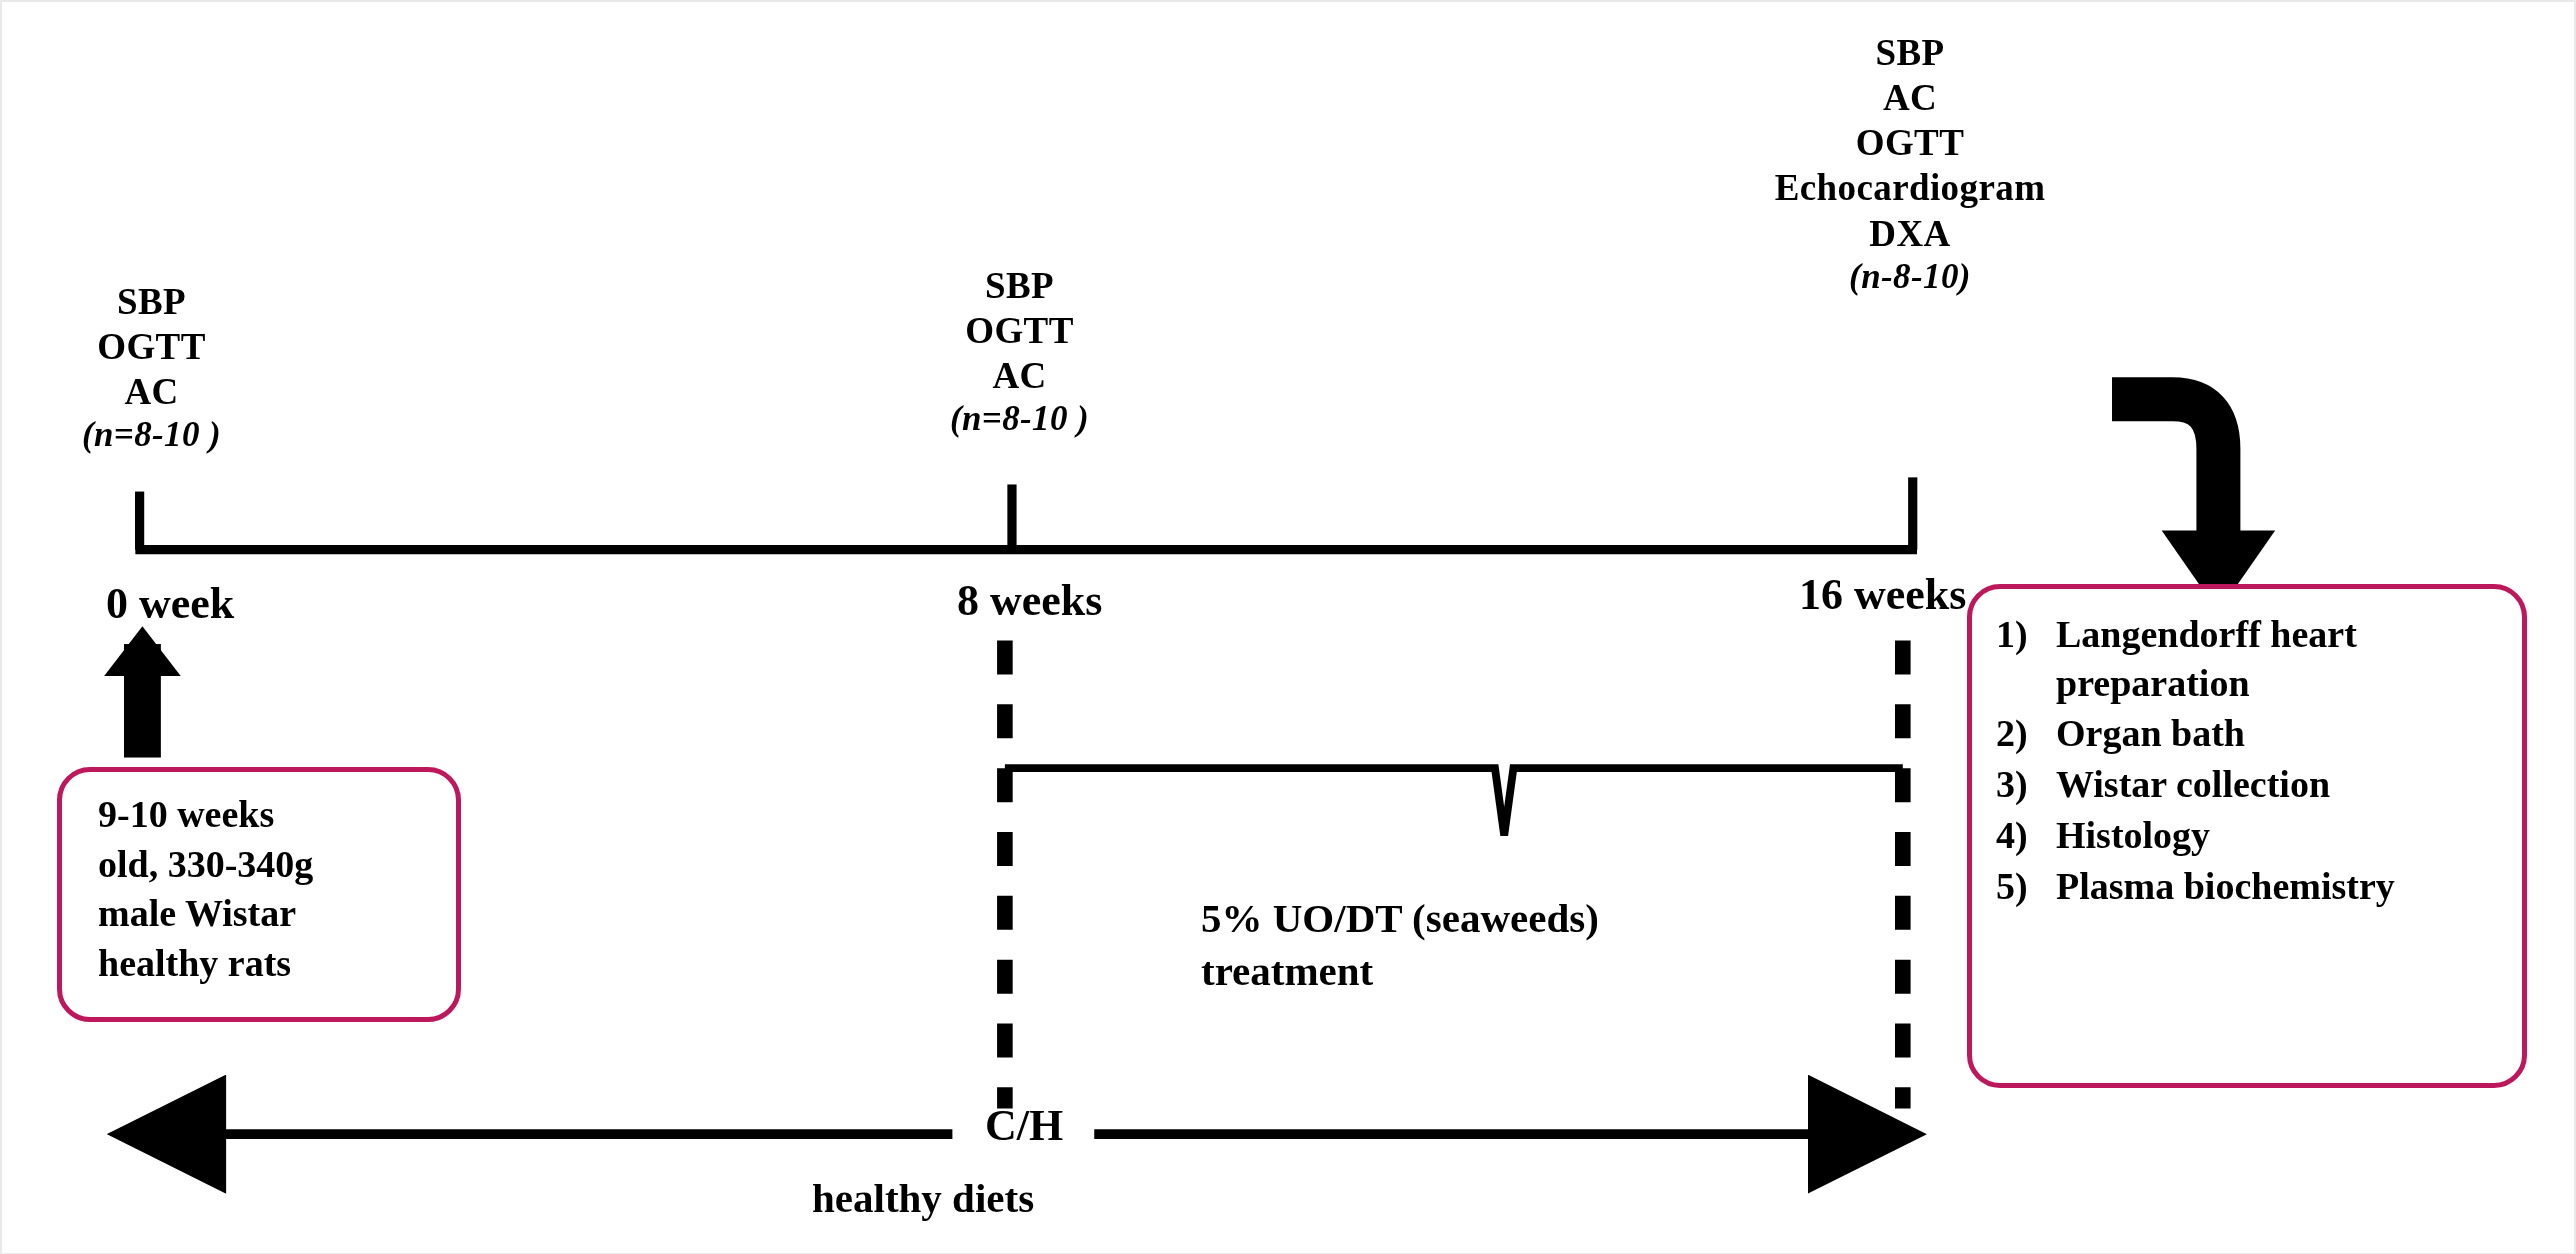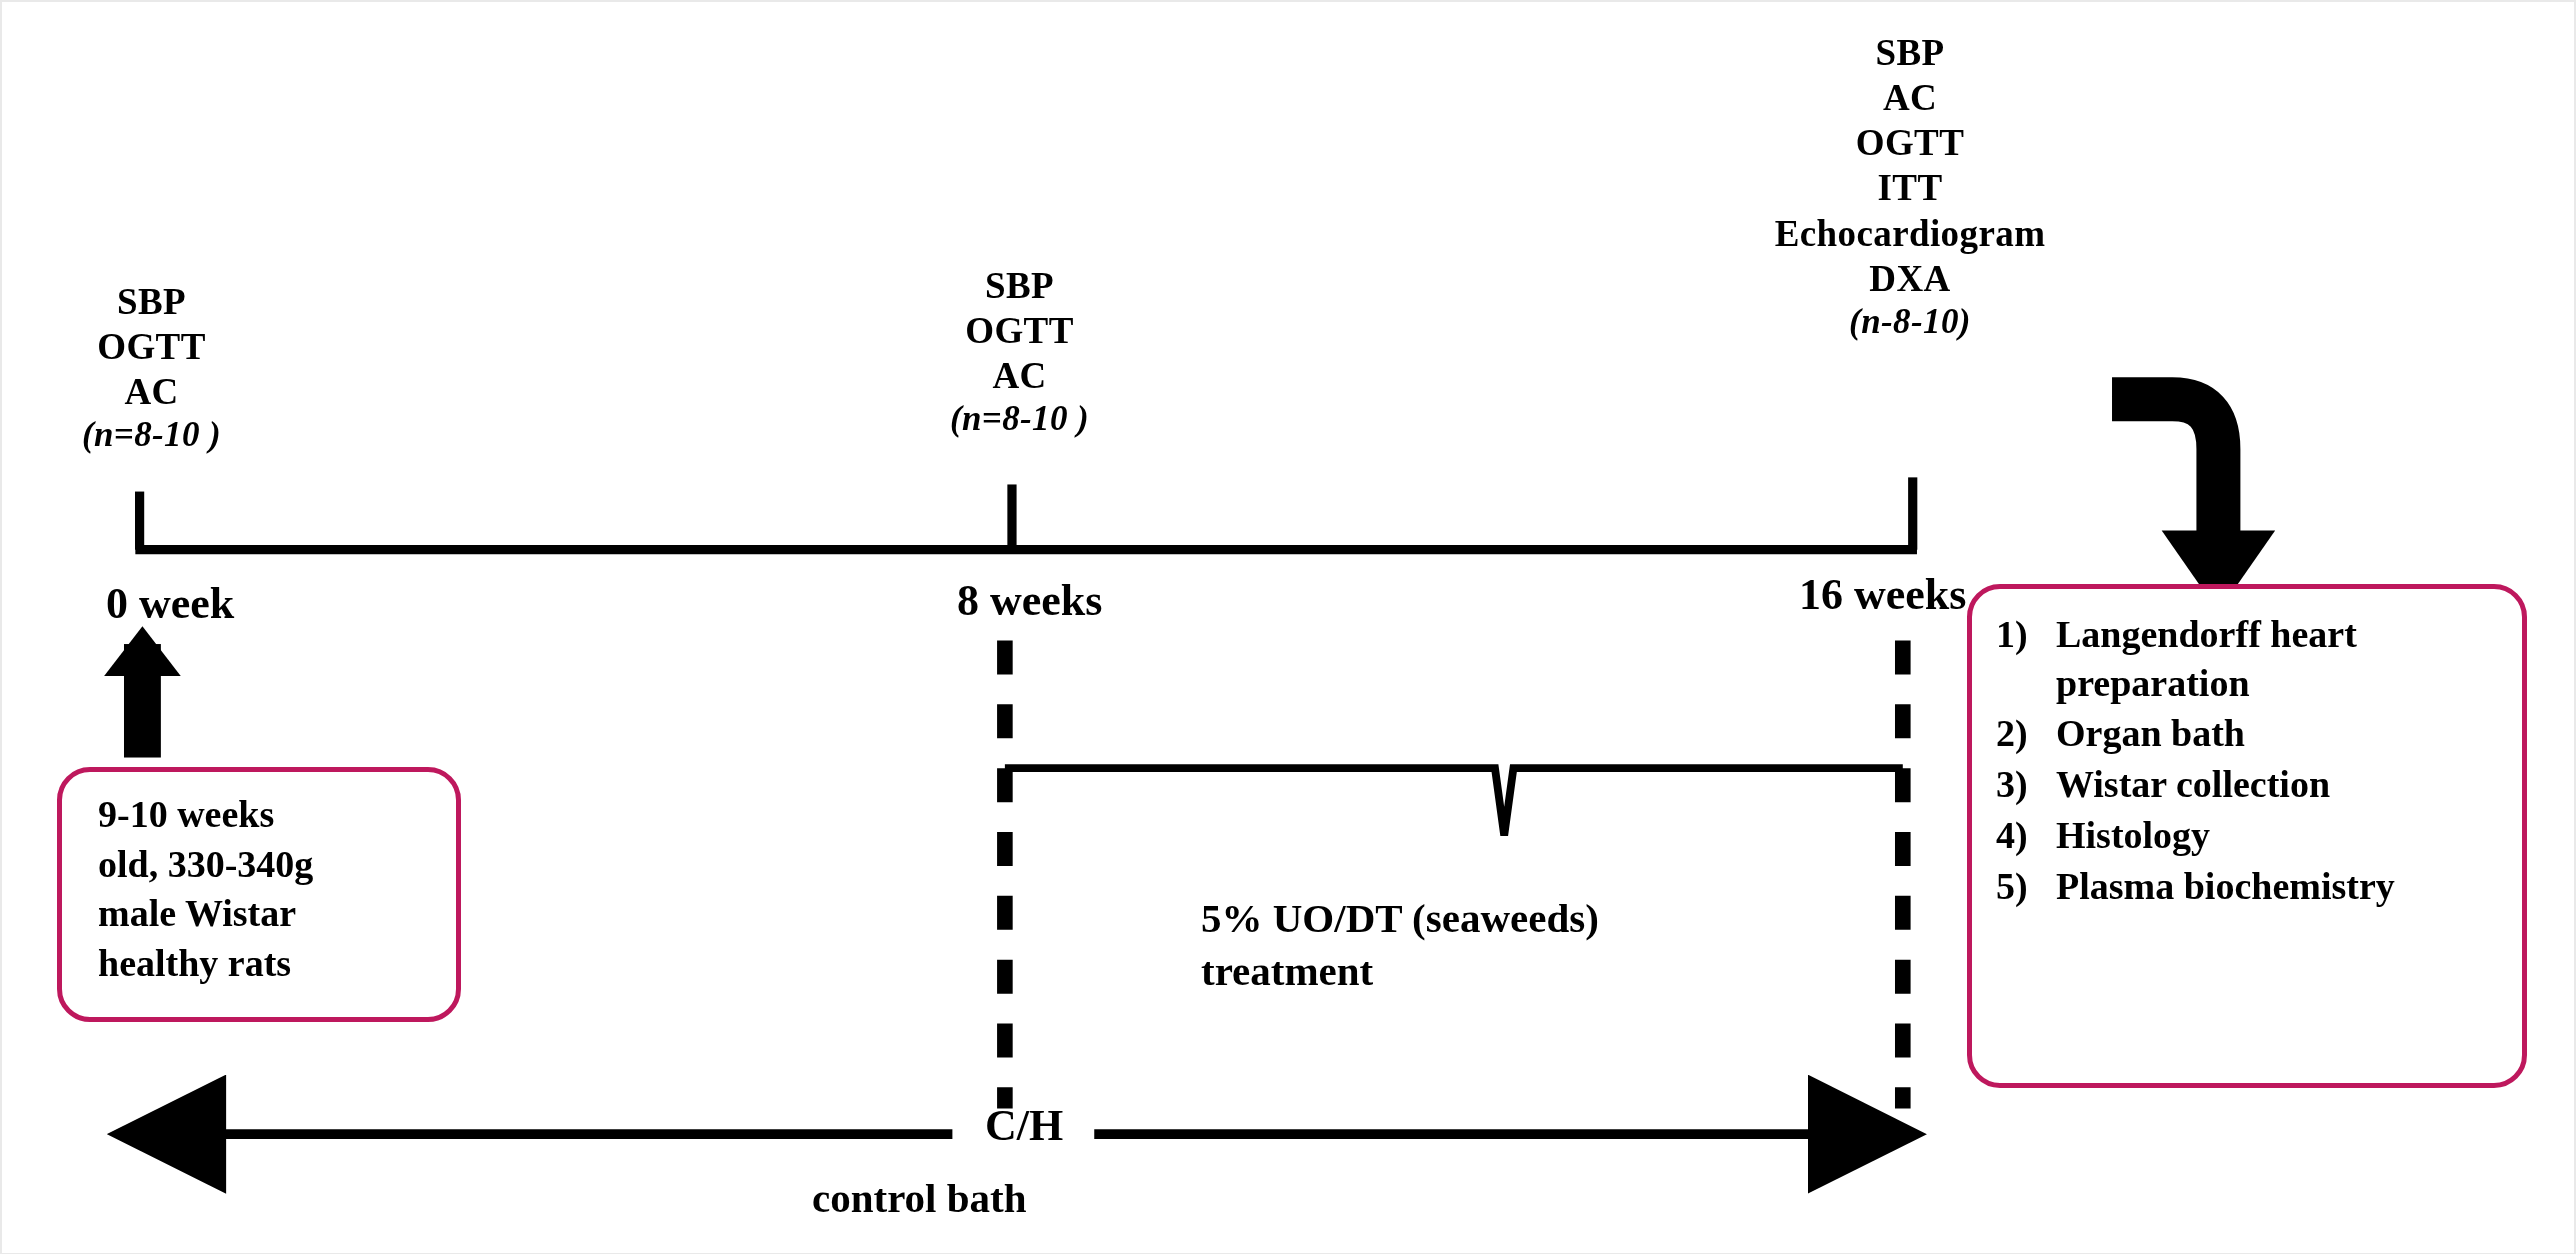--- a/index.html
+++ b/index.html
@@ -146,21 +146,20 @@
     <span class="ln">OGTT</span>
     <span class="ln">AC</span>
     <span class="ln n">(n=8-10 )</span>
   </div>
   <div class="weeklab" style="left:935px;top:573px;">8 weeks</div>
 
   <div class="stack" style="left:1660px;top:28px;width:496px;">
     <span class="ln">SBP</span>
     <span class="ln">AC</span>
     <span class="ln">OGTT</span>
-    <span class="ln">ITT</span>
     <span class="ln">Echocardiogram</span>
     <span class="ln">DXA</span>
     <span class="ln n">(n-8-10)</span>
   </div>
   <div class="weeklab" style="left:1777px;top:567px;">16 weeks</div>
 
   <div class="roundbox rats" style="left:55px;top:765px;width:404px;height:255px;padding-left:36px;">
     <div class="boxtext">9-10 weeks</div>
     <div class="boxtext">old, 330-340g</div>
     <div class="boxtext">male Wistar</div>
@@ -177,17 +176,17 @@
     </ol>
   </div>
 
   <div class="caption" style="left:1199px;top:890px;width:582px;">
     <span class="ln">5% UO/DT (seaweeds)</span>
     <span class="ln">treatment</span>
   </div>
 
   <div class="weeklab" style="left:963px;top:1098px;">C/H</div>
   <div class="caption" style="left:810px;top:1170px;width:369px;">
-    <span class="ln">control bath</span>
+    <span class="ln">healthy diets</span>
   </div>
 
 </div>
 
 
 </body></html>

